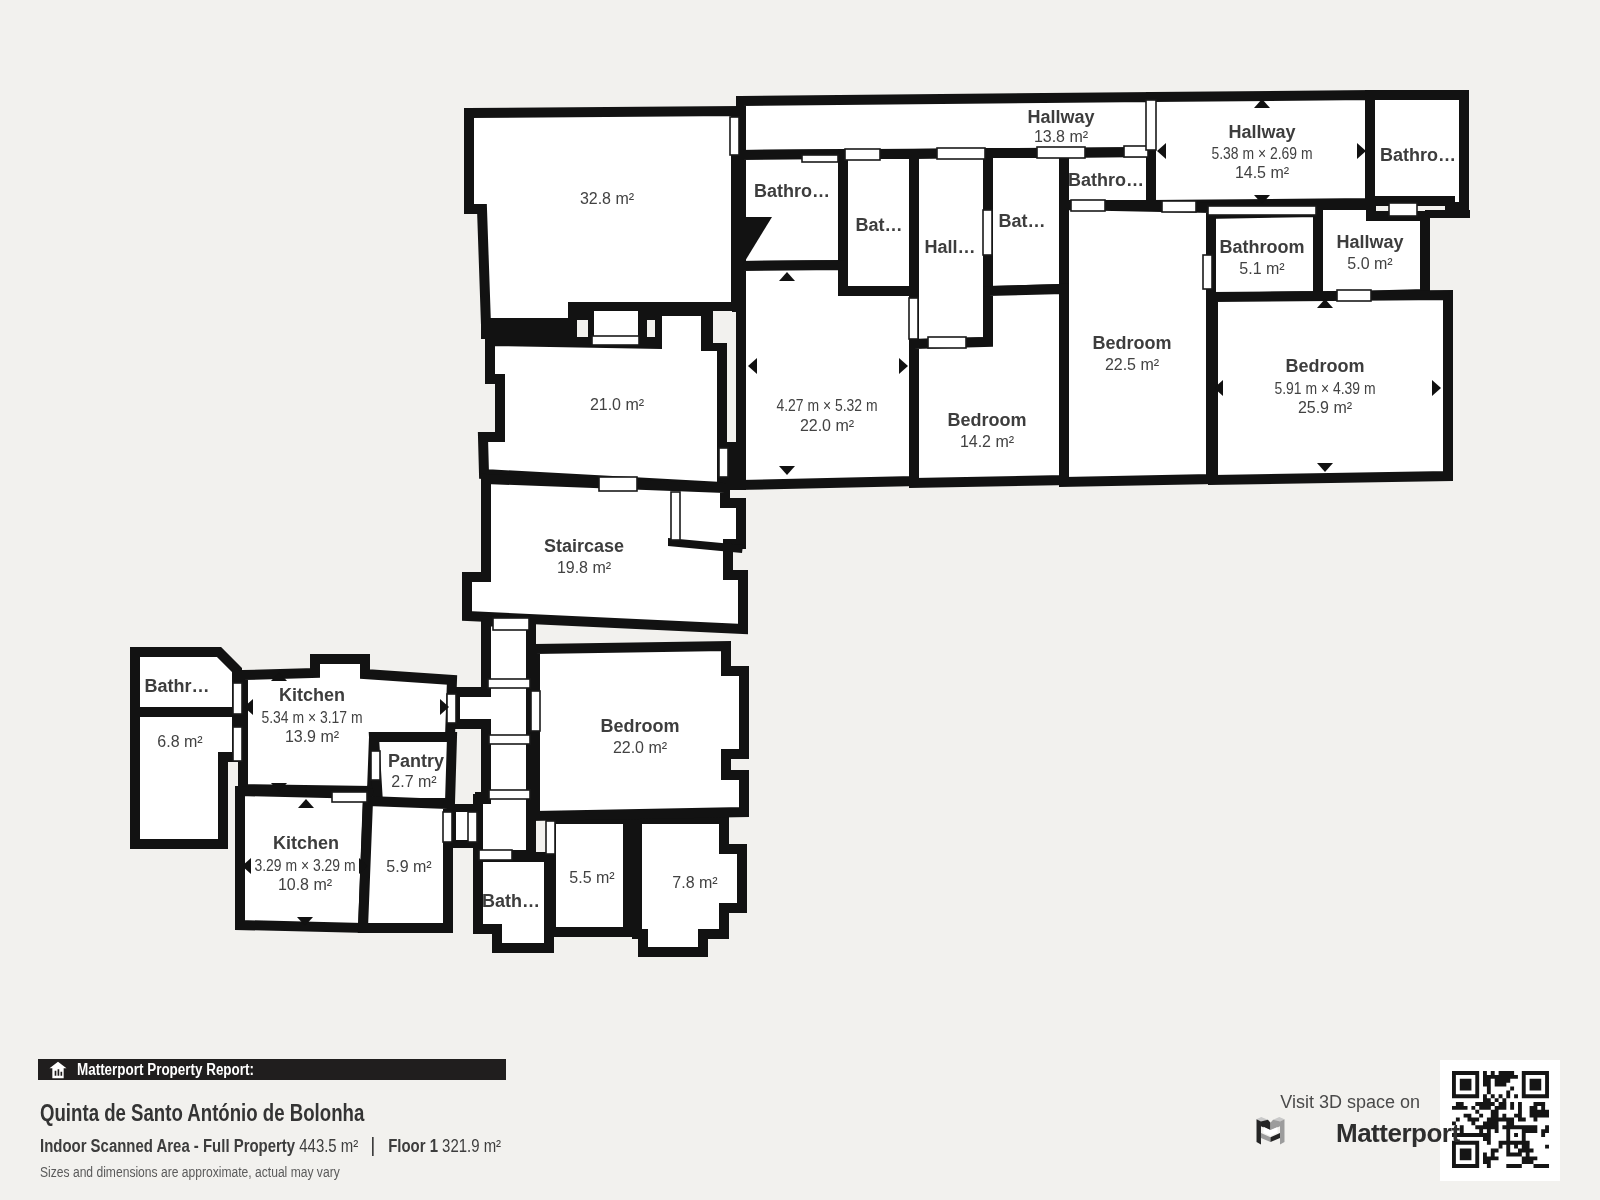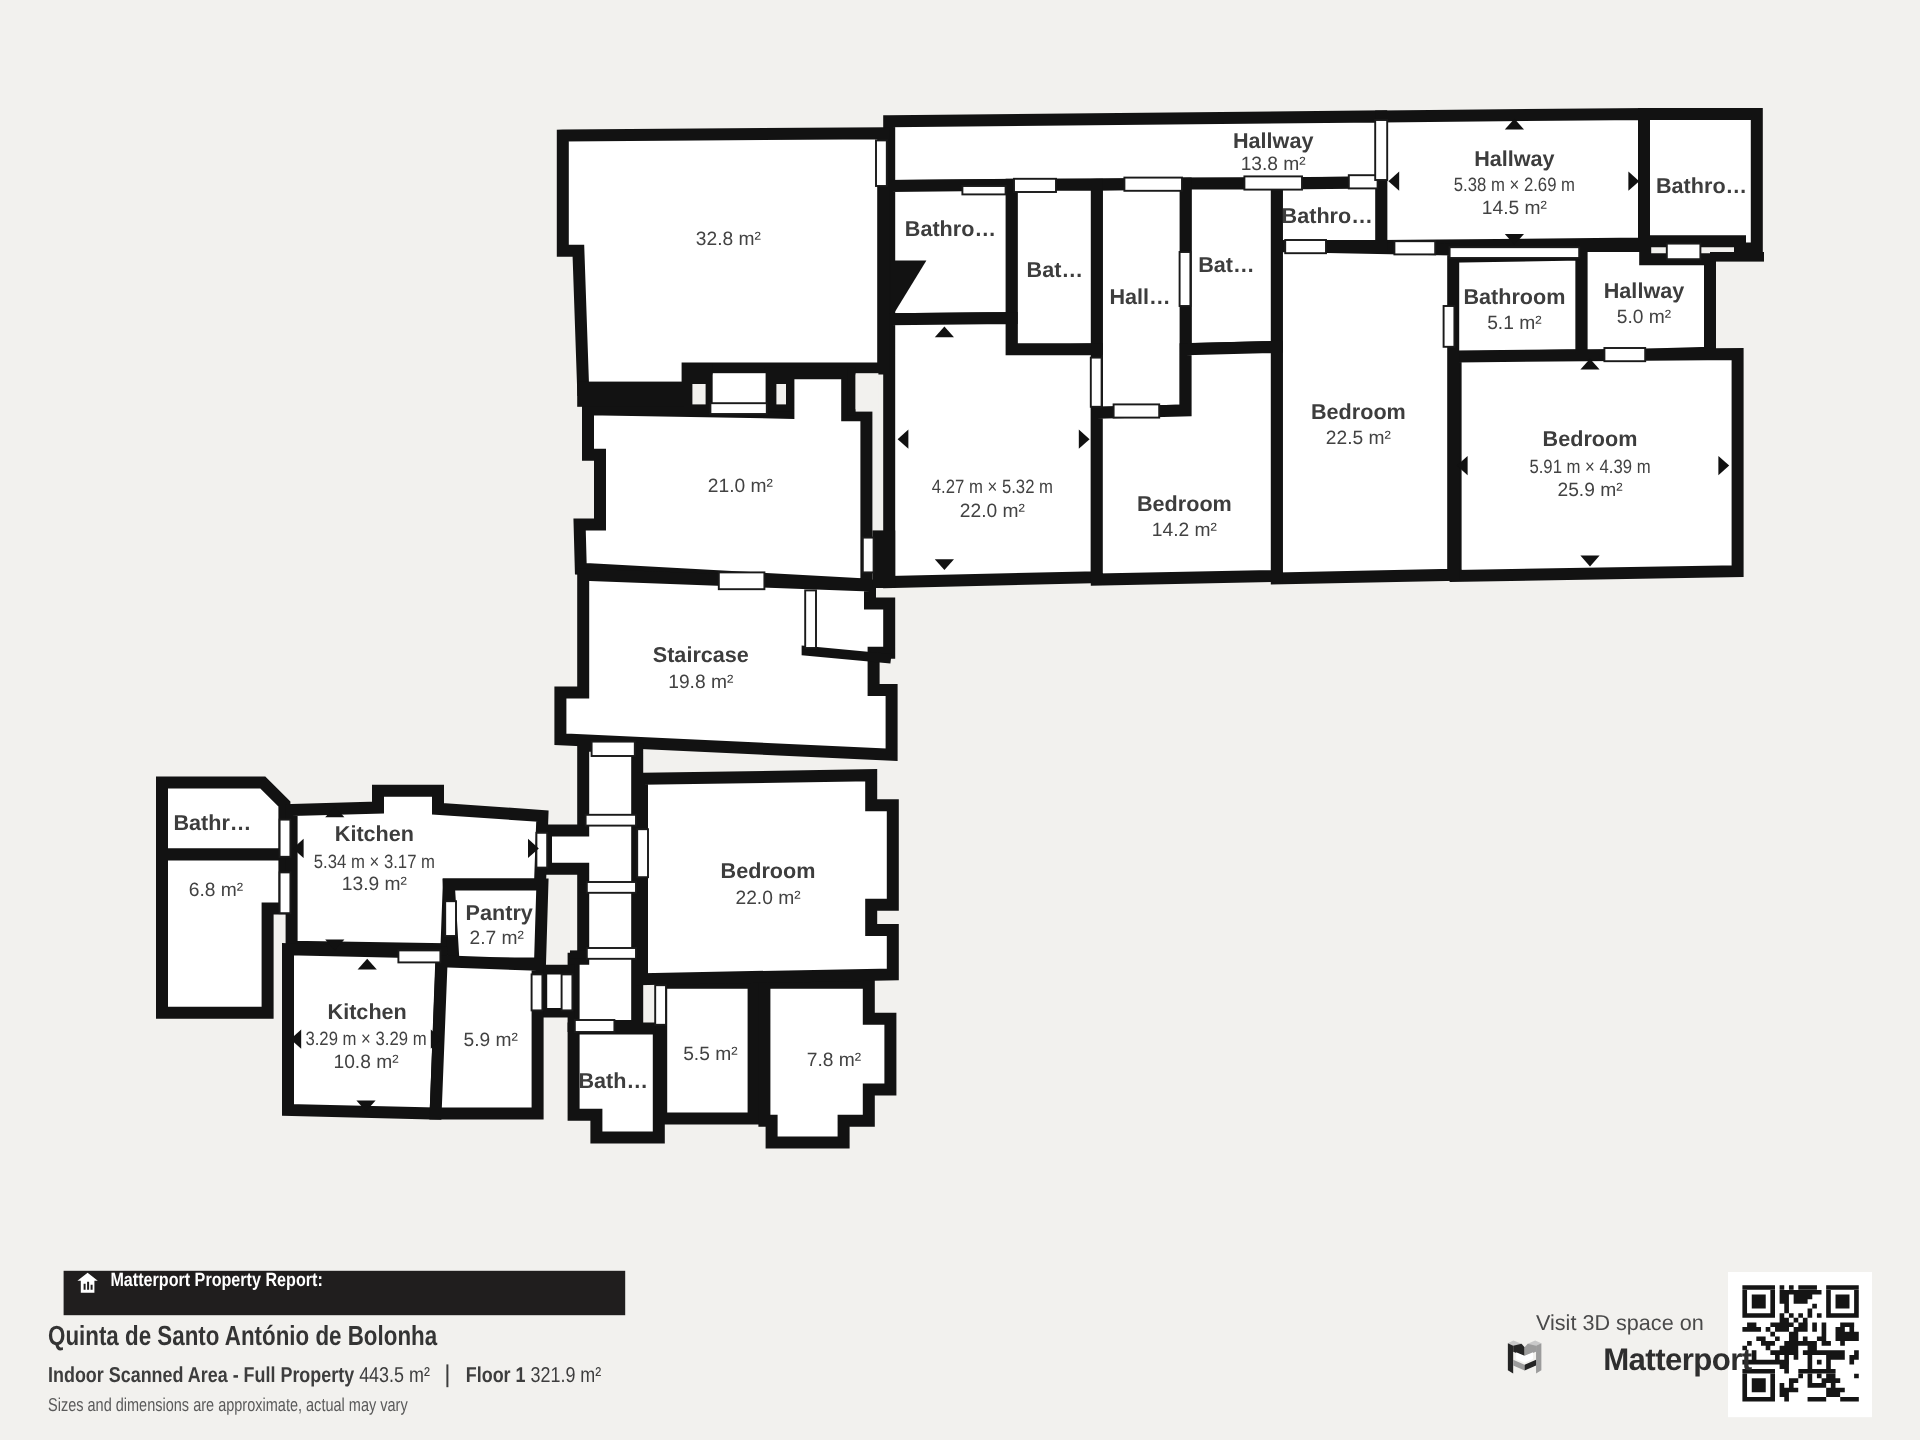--- a/index.html
+++ b/index.html
@@ -225,30 +225,30 @@
   <text class="ra" x="305" y="871" textLength="101" lengthAdjust="spacingAndGlyphs">3.29 m × 3.29 m</text>
   <text class="ra" x="305" y="890">10.8 m²</text>
   <text class="ra" x="409" y="872">5.9 m²</text>
   <text class="rn" x="511" y="907">Bath…</text>
   <text class="ra" x="592" y="883">5.5 m²</text>
   <text class="ra" x="695" y="888">7.8 m²</text>
 </g>
 <rect x="1440" y="1060" width="120" height="121" fill="#ffffff"></rect>
     <path fill="#151515" d="M1452.0 1071.0h27.16v3.88h-27.16zM1483.0 1071.0h3.88v3.88h-3.88zM1490.8 1071.0h3.88v3.88h-3.88zM1498.6 1071.0h15.52v3.88h-15.52zM1521.8 1071.0h27.16v3.88h-27.16zM1452.0 1074.9h3.88v3.88h-3.88zM1475.3 1074.9h3.88v3.88h-3.88zM1483.0 1074.9h34.92v3.88h-34.92zM1521.8 1074.9h3.88v3.88h-3.88zM1545.1 1074.9h3.88v3.88h-3.88zM1452.0 1078.8h3.88v3.88h-3.88zM1459.8 1078.8h11.64v3.88h-11.64zM1475.3 1078.8h3.88v3.88h-3.88zM1483.0 1078.8h7.76v3.88h-7.76zM1494.7 1078.8h15.52v3.88h-15.52zM1521.8 1078.8h3.88v3.88h-3.88zM1529.6 1078.8h11.64v3.88h-11.64zM1545.1 1078.8h3.88v3.88h-3.88zM1452.0 1082.6h3.88v3.88h-3.88zM1459.8 1082.6h11.64v3.88h-11.64zM1475.3 1082.6h3.88v3.88h-3.88zM1483.0 1082.6h7.76v3.88h-7.76zM1494.7 1082.6h11.64v3.88h-11.64zM1521.8 1082.6h3.88v3.88h-3.88zM1529.6 1082.6h11.64v3.88h-11.64zM1545.1 1082.6h3.88v3.88h-3.88zM1452.0 1086.5h3.88v3.88h-3.88zM1459.8 1086.5h11.64v3.88h-11.64zM1475.3 1086.5h3.88v3.88h-3.88zM1486.9 1086.5h3.88v3.88h-3.88zM1510.2 1086.5h3.88v3.88h-3.88zM1521.8 1086.5h3.88v3.88h-3.88zM1529.6 1086.5h11.64v3.88h-11.64zM1545.1 1086.5h3.88v3.88h-3.88zM1452.0 1090.4h3.88v3.88h-3.88zM1475.3 1090.4h3.88v3.88h-3.88zM1486.9 1090.4h3.88v3.88h-3.88zM1506.3 1090.4h3.88v3.88h-3.88zM1521.8 1090.4h3.88v3.88h-3.88zM1545.1 1090.4h3.88v3.88h-3.88zM1452.0 1094.3h27.16v3.88h-27.16zM1483.0 1094.3h3.88v3.88h-3.88zM1490.8 1094.3h3.88v3.88h-3.88zM1498.6 1094.3h3.88v3.88h-3.88zM1506.3 1094.3h3.88v3.88h-3.88zM1514.1 1094.3h3.88v3.88h-3.88zM1521.8 1094.3h27.16v3.88h-27.16zM1483.0 1098.2h7.76v3.88h-7.76zM1494.7 1098.2h3.88v3.88h-3.88zM1502.4 1098.2h3.88v3.88h-3.88zM1455.9 1102.0h7.76v3.88h-7.76zM1475.3 1102.0h19.40v3.88h-19.40zM1498.6 1102.0h7.76v3.88h-7.76zM1510.2 1102.0h3.88v3.88h-3.88zM1518.0 1102.0h3.88v3.88h-3.88zM1533.5 1102.0h11.64v3.88h-11.64zM1452.0 1105.9h15.52v3.88h-15.52zM1471.4 1105.9h3.88v3.88h-3.88zM1479.2 1105.9h11.64v3.88h-11.64zM1494.7 1105.9h11.64v3.88h-11.64zM1510.2 1105.9h3.88v3.88h-3.88zM1518.0 1105.9h3.88v3.88h-3.88zM1529.6 1105.9h7.76v3.88h-7.76zM1541.2 1105.9h3.88v3.88h-3.88zM1475.3 1109.8h3.88v3.88h-3.88zM1490.8 1109.8h7.76v3.88h-7.76zM1518.0 1109.8h3.88v3.88h-3.88zM1529.6 1109.8h19.40v3.88h-19.40zM1463.6 1113.7h7.76v3.88h-7.76zM1479.2 1113.7h3.88v3.88h-3.88zM1490.8 1113.7h7.76v3.88h-7.76zM1502.4 1113.7h3.88v3.88h-3.88zM1514.1 1113.7h7.76v3.88h-7.76zM1529.6 1113.7h19.40v3.88h-19.40zM1455.9 1117.6h3.88v3.88h-3.88zM1467.5 1117.6h11.64v3.88h-11.64zM1486.9 1117.6h27.16v3.88h-27.16zM1518.0 1117.6h7.76v3.88h-7.76zM1533.5 1117.6h3.88v3.88h-3.88zM1452.0 1121.4h3.88v3.88h-3.88zM1471.4 1121.4h3.88v3.88h-3.88zM1483.0 1121.4h15.52v3.88h-15.52zM1506.3 1121.4h7.76v3.88h-7.76zM1459.8 1125.3h3.88v3.88h-3.88zM1475.3 1125.3h23.28v3.88h-23.28zM1502.4 1125.3h34.92v3.88h-34.92zM1545.1 1125.3h3.88v3.88h-3.88zM1459.8 1129.2h3.88v3.88h-3.88zM1479.2 1129.2h3.88v3.88h-3.88zM1486.9 1129.2h3.88v3.88h-3.88zM1494.7 1129.2h3.88v3.88h-3.88zM1506.3 1129.2h3.88v3.88h-3.88zM1521.8 1129.2h15.52v3.88h-15.52zM1541.2 1129.2h7.76v3.88h-7.76zM1452.0 1133.1h38.80v3.88h-38.80zM1506.3 1133.1h3.88v3.88h-3.88zM1514.1 1133.1h3.88v3.88h-3.88zM1521.8 1133.1h3.88v3.88h-3.88zM1541.2 1133.1h3.88v3.88h-3.88zM1483.0 1137.0h7.76v3.88h-7.76zM1506.3 1137.0h3.88v3.88h-3.88zM1521.8 1137.0h3.88v3.88h-3.88zM1452.0 1140.8h27.16v3.88h-27.16zM1486.9 1140.8h3.88v3.88h-3.88zM1498.6 1140.8h31.04v3.88h-31.04zM1452.0 1144.7h3.88v3.88h-3.88zM1475.3 1144.7h3.88v3.88h-3.88zM1498.6 1144.7h3.88v3.88h-3.88zM1506.3 1144.7h3.88v3.88h-3.88zM1514.1 1144.7h3.88v3.88h-3.88zM1521.8 1144.7h7.76v3.88h-7.76zM1545.1 1144.7h3.88v3.88h-3.88zM1452.0 1148.6h3.88v3.88h-3.88zM1459.8 1148.6h11.64v3.88h-11.64zM1475.3 1148.6h3.88v3.88h-3.88zM1490.8 1148.6h7.76v3.88h-7.76zM1506.3 1148.6h3.88v3.88h-3.88zM1518.0 1148.6h15.52v3.88h-15.52zM1452.0 1152.5h3.88v3.88h-3.88zM1459.8 1152.5h11.64v3.88h-11.64zM1475.3 1152.5h3.88v3.88h-3.88zM1483.0 1152.5h3.88v3.88h-3.88zM1490.8 1152.5h3.88v3.88h-3.88zM1506.3 1152.5h15.52v3.88h-15.52zM1525.7 1152.5h3.88v3.88h-3.88zM1452.0 1156.4h3.88v3.88h-3.88zM1459.8 1156.4h11.64v3.88h-11.64zM1475.3 1156.4h3.88v3.88h-3.88zM1483.0 1156.4h15.52v3.88h-15.52zM1521.8 1156.4h15.52v3.88h-15.52zM1452.0 1160.2h3.88v3.88h-3.88zM1475.3 1160.2h3.88v3.88h-3.88zM1483.0 1160.2h7.76v3.88h-7.76zM1521.8 1160.2h11.64v3.88h-11.64zM1452.0 1164.1h27.16v3.88h-27.16zM1486.9 1164.1h3.88v3.88h-3.88zM1506.3 1164.1h15.52v3.88h-15.52zM1533.5 1164.1h15.52v3.88h-15.52z"></path>
 </svg>
-<div style="position:absolute;left:53px;top:1059px;width:468px;height:37px;background:#201e1e;color:#fff;display:flex;">
+<div style="position:absolute;left:38px;top:1059px;width:468px;height:21px;background:#201e1e;color:#fff;display:flex;align-items:center;">
   <svg width="20" height="20" style="margin-left:10px;" viewBox="0 0 24 24">
       <path fill="#fff" d="M12 2 1.8 10h3.4v12h13.6V10h3.4zM8 13h2v6H8zm3.5-2h2v8h-2zM15 14h2v5h-2z"></path>
     </svg>
   <span style="font-weight:bold;font-size:16px;margin-left:9px;display:inline-block;transform:scaleX(0.84);transform-origin:0 50%;white-space:nowrap;">Matterport Property Report:</span>
 </div>
 <div style="position:absolute;left:40px;top:1100px;font-weight:bold;font-size:23px;color:#343434;transform:scaleX(0.81);transform-origin:0 0;white-space:nowrap;">Quinta de Santo António de Bolonha</div>
 <div style="position:absolute;left:40px;top:1136px;font-size:18px;color:#3d3d3d;transform:scaleX(0.83);transform-origin:0 0;white-space:nowrap;"><b>Indoor Scanned Area - Full Property</b> 443.5 m²<span style="display:inline-block;width:2px;height:19px;background:#3d3d3d;margin:0 17px -4px 17px;"></span><b>Floor 1</b> 321.9 m²</div>
 <div style="position:absolute;left:40px;top:1163px;font-size:15.5px;color:#5a5a5a;transform:scaleX(0.78);transform-origin:0 0;white-space:nowrap;">Sizes and dimensions are approximate, actual may vary</div>
-<div style="position:absolute;left:1280px;top:1092px;width:140px;text-align:left;font-size:18px;color:#4a4a4a;">Visit 3D space on</div>
+<div style="position:absolute;left:1280px;top:1092px;width:140px;text-align:right;font-size:18px;color:#4a4a4a;">Visit 3D space on</div>
 <svg style="position:absolute;left:1256px;top:1116px;" width="29" height="29" viewBox="0 0 28 28">
   <polygon fill="#c9c9c9" points="0.5,3.2 5,1 11.5,3.6 5.5,6"></polygon>
   <polygon fill="#c9c9c9" points="16.5,3.6 22.5,1 27.5,3.2 22,6"></polygon>
   <polygon fill="#252525" points="0.5,3.2 4.8,5.2 4.8,27.6 0.5,25"></polygon>
   <polygon fill="#252525" points="4.8,5.2 11.5,3.6 14,6.5 14,14 4.8,10"></polygon>
   <polygon fill="#9c9c9c" points="27.5,3.2 23.2,5.2 23.2,27.6 27.5,25"></polygon>
   <polygon fill="#9c9c9c" points="23.2,5.2 16.5,3.6 14,6.5 14,14 23.2,10"></polygon>
   <polygon fill="#9c9c9c" points="4.8,16.5 14,20.6 14,25.2 4.8,21.2"></polygon>
   <polygon fill="#252525" points="23.2,16.5 14,20.6 14,25.2 23.2,21.2"></polygon>
   <polygon fill="#ffffff" points="7.2,10.4 14,13.4 20.8,10.6 20.8,16 14,19 7.2,16.2"></polygon>

